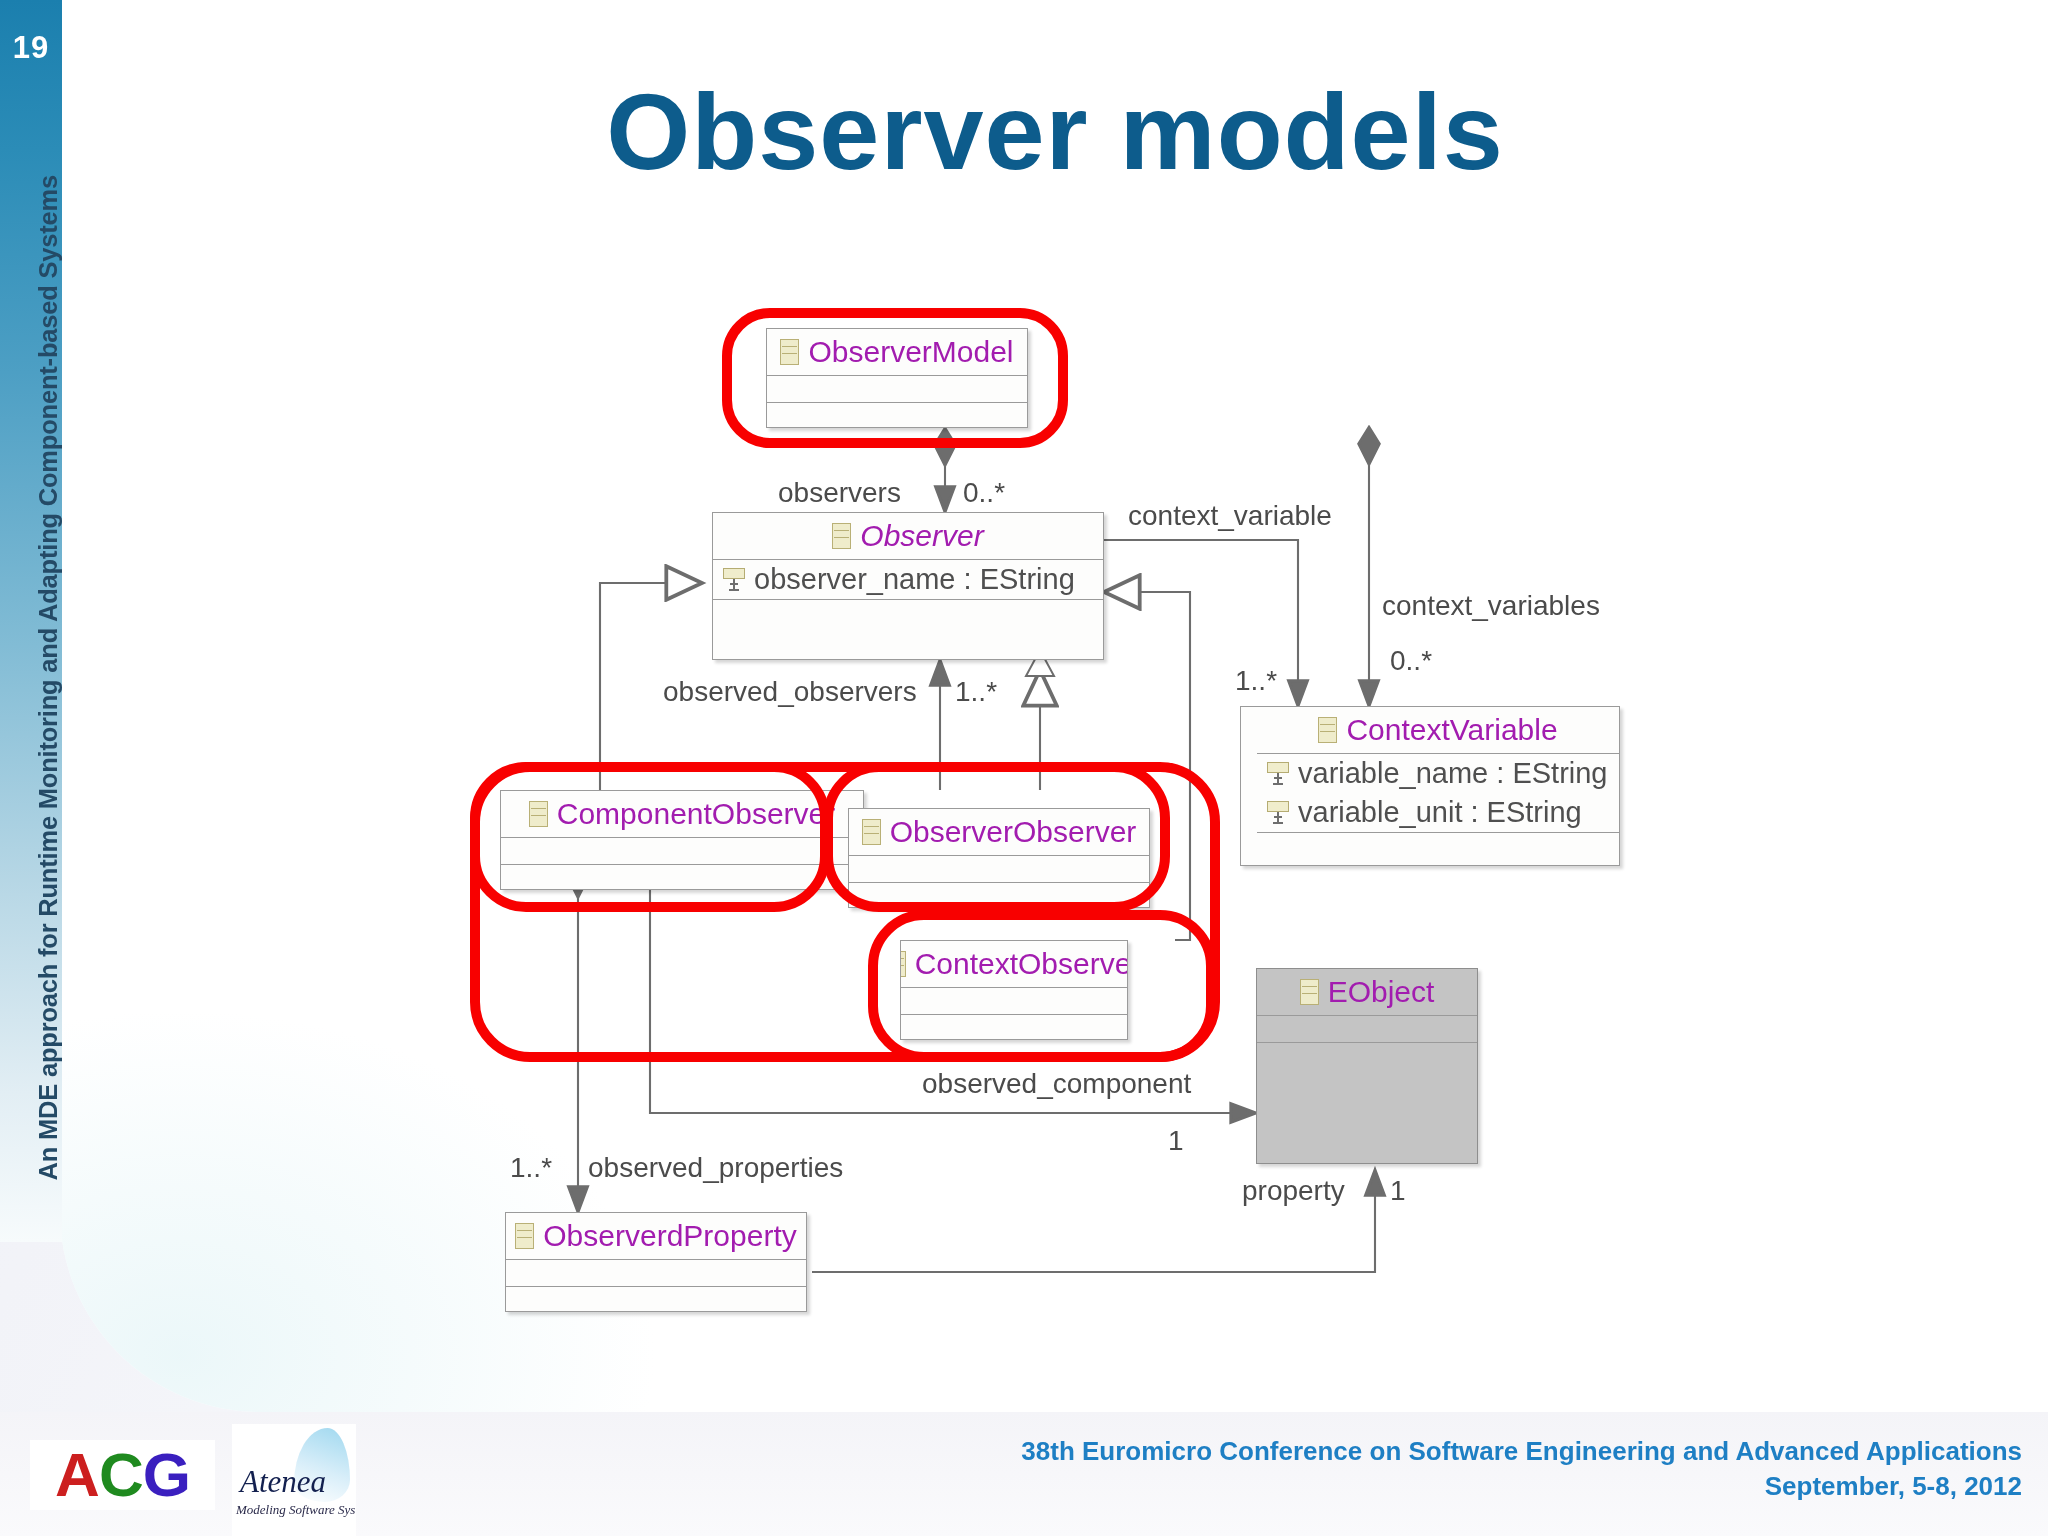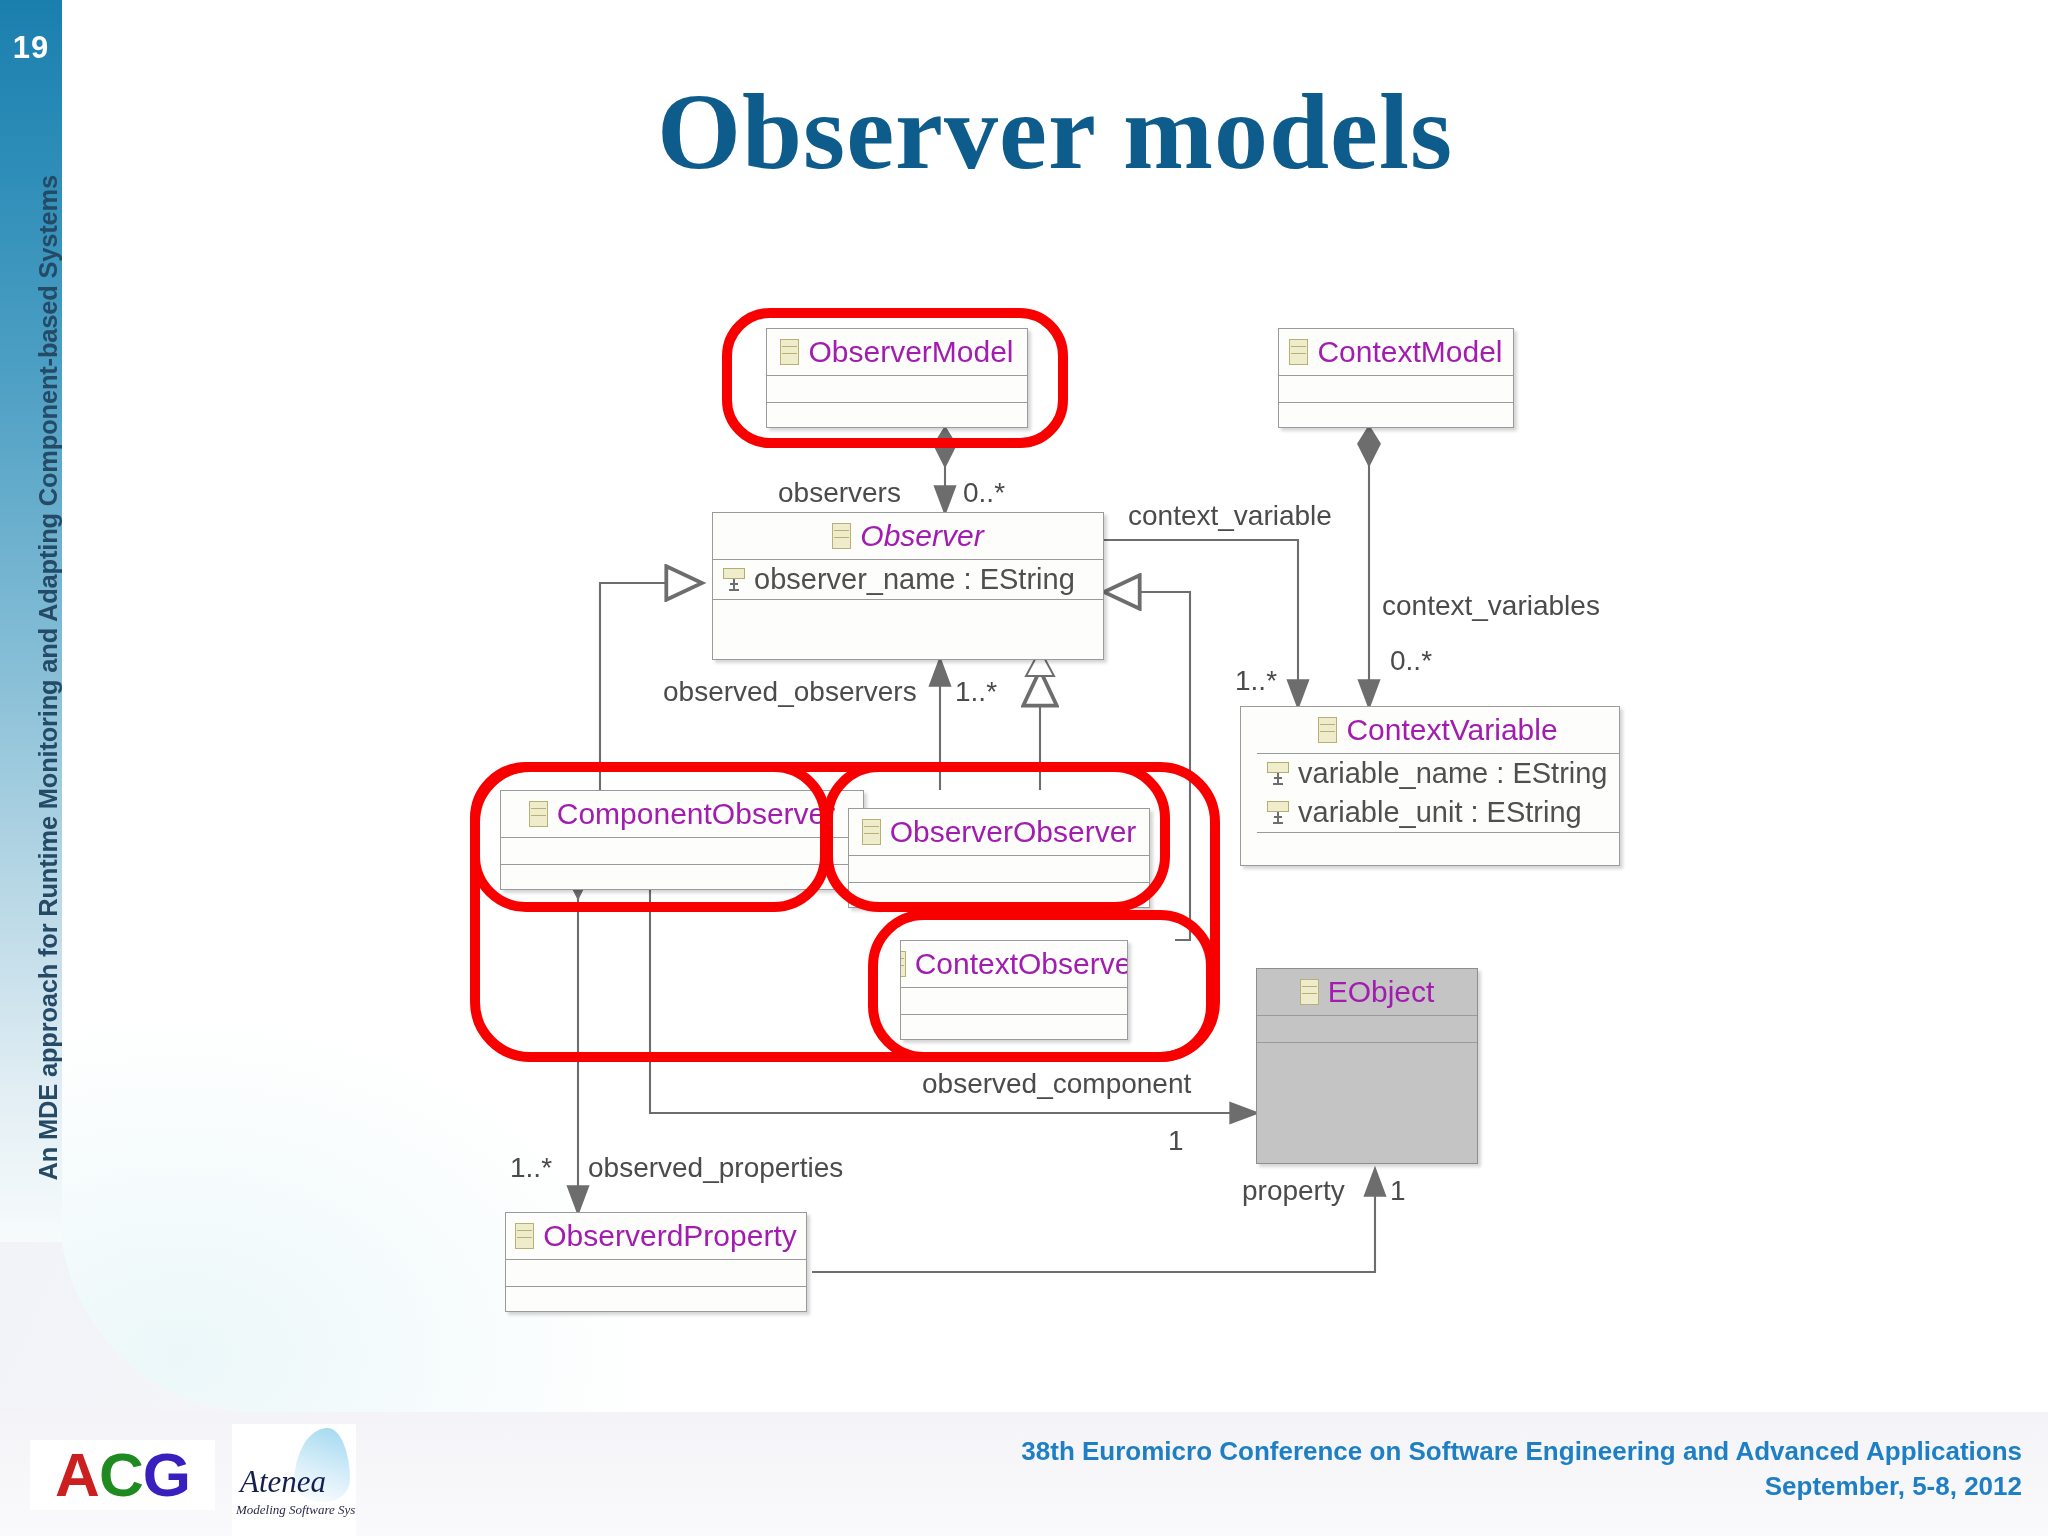--- a/index.html
+++ b/index.html
@@ -82,21 +82,21 @@
     letter-spacing: -0.2px;
   }
 
   
   .slide-title {
     position: absolute;
     left: 62px; top: 78px;
     width: 1986px;
     text-align: center;
     color: #0d5c8c;
-    font-family: Liberation Serif, serif;
+    font-family: Liberation Sans, sans-serif;
     font-size: 108px;
     font-weight: 700;
     letter-spacing: 1px;
     line-height: 1;
   }
 
   
   #diagram {
     position: absolute;
     left: 0; top: 0;
@@ -346,28 +346,20 @@
 
   <div class="uml" style="left:766px; top:328px; width:262px; height:100px;">
     <div class="hdr">
       <span class="ico-class"></span>
       <span>ObserverModel</span>
     </div>
     <div class="comp" style="height:26px;"></div>
     <div class="comp"></div>
   </div>
 
-  <div class="uml" style="left:1278px; top:328px; width:236px; height:100px;">
-    <div class="hdr">
-      <span class="ico-class"></span>
-      <span>ContextModel</span>
-    </div>
-    <div class="comp" style="height:26px;"></div>
-    <div class="comp"></div>
-  </div>
 
   <div class="uml" style="left:712px; top:512px; width:392px; height:148px;">
     <div class="hdr abstract">
       <span class="ico-class"></span>
       <span>Observer</span>
     </div>
     <div class="comp">
       <div class="attr">
         <span class="ico-attr">
           <span class="cap"></span>

